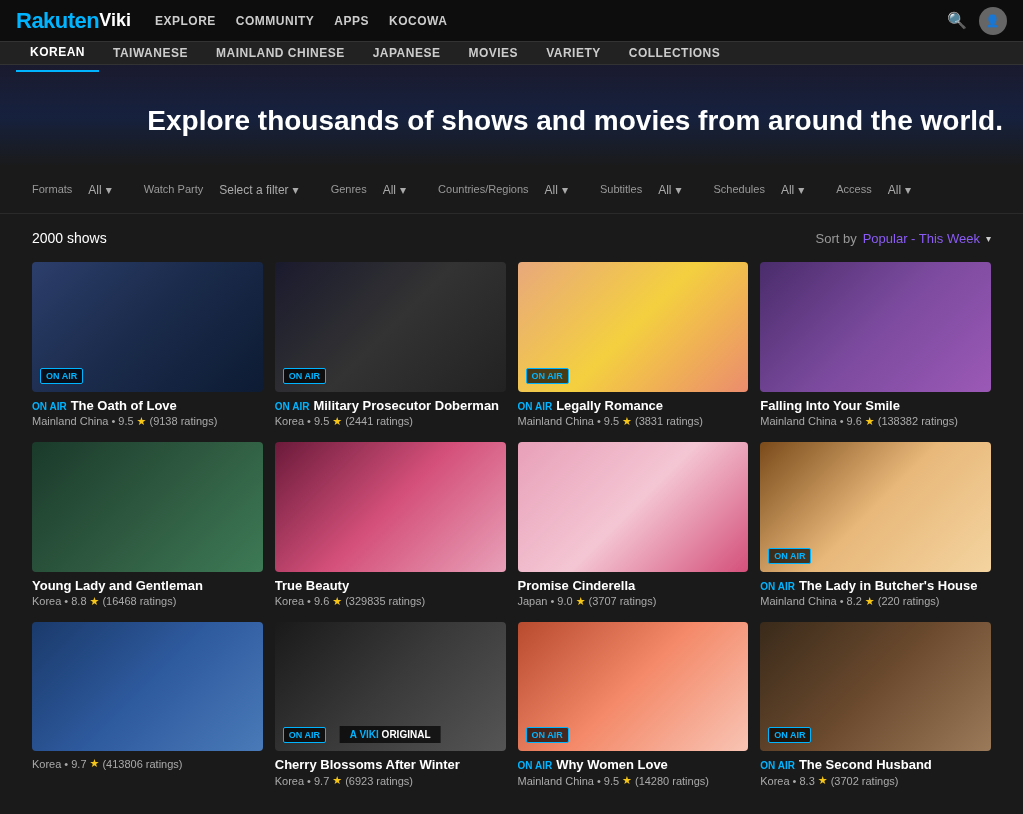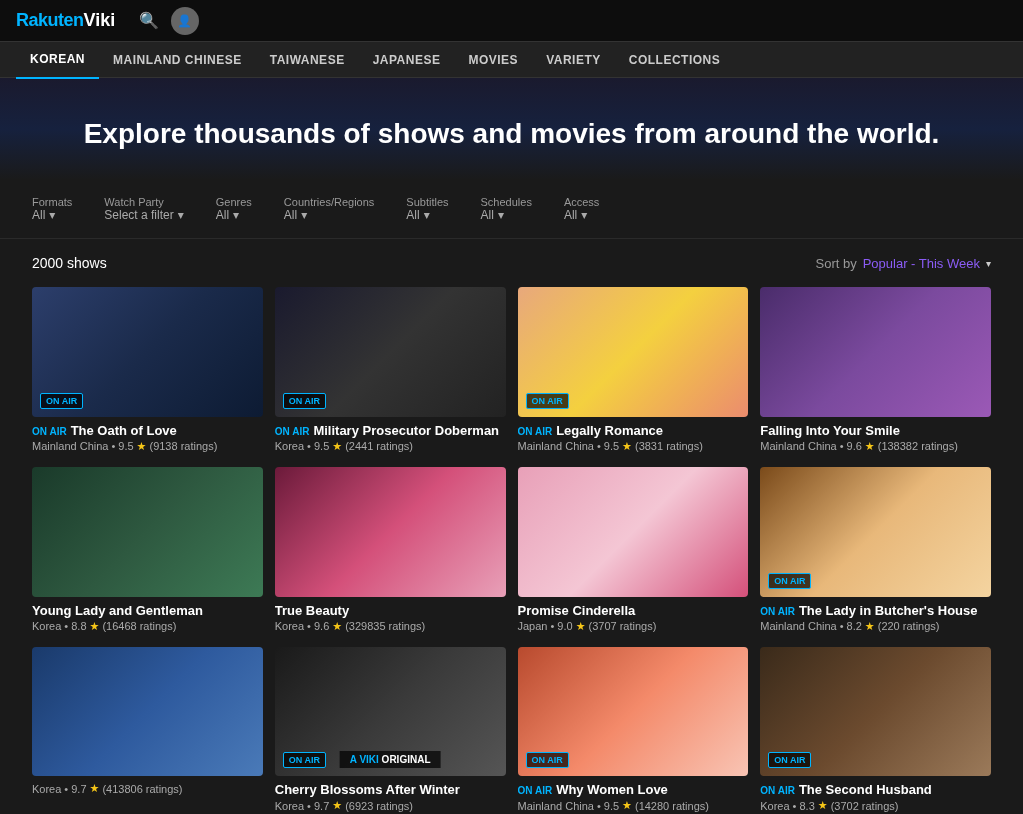--- a/index.html
+++ b/index.html
@@ -1,40 +1,40 @@
 <!DOCTYPE html>
 <html><head>
   <meta charset="utf-8">
   <style>
     * { margin: 0; padding: 0; box-sizing: border-box; }
     body { background: #1a1a1a; color: #fff; font-family: Arial, sans-serif; font-size: 13px; min-width: 1023px; }
 
     
     .top-nav { background: #0d0d0d; display: flex; align-items: center; padding: 0 16px; height: 42px; border-bottom: 1px solid #333; }
     .logo { display: flex; align-items: center; margin-right: 24px; }
-    .logo-text { color: #00b4ff; font-size: 18px; font-weight: bold; letter-spacing: -0.5px; text-align: right; }
+    .logo-text { color: #00b4ff; font-size: 22px; font-weight: bold; letter-spacing: -0.5px; text-align: right; }
     .logo-viki { color: #fff; font-size: 18px; font-weight: bold; }
     .nav-links { display: flex; gap: 20px; flex: 1; }
     .nav-link { color: #ccc; font-size: 12px; font-weight: 600; cursor: pointer; text-transform: uppercase; letter-spacing: 0.5px; }
     .nav-right { display: flex; align-items: center; gap: 12px; }
     .search-icon-btn { color: #ccc; cursor: pointer; font-size: 16px; }
     .avatar-btn { width: 28px; height: 28px; border-radius: 50%; background: #666; display: flex; align-items: center; justify-content: center; cursor: pointer; font-size: 12px; }
 
     
-    .sub-nav { background: #222; display: flex; align-items: center; padding: 0 16px; height: 36px; border-bottom: 1px solid #333; }
+    .sub-nav { background: #222; display: flex; align-items: center; padding: 0 16px; height: 23px; border-bottom: 1px solid #333; }
     .sub-nav-link { color: #ccc; font-size: 12px; font-weight: 600; cursor: pointer; text-transform: uppercase; padding: 0 14px; height: 38px; display: flex; align-items: center; letter-spacing: 0.5px; }
     .sub-nav-link.active { color: #fff; border-bottom: 2px solid #00b4ff; }
 
     
-    .hero { background: linear-gradient(180deg, #1a1a2e 0%, #16213e 50%, #1a1a1a 100%); text-align: center; padding: 40px 20px 30px; }
+    .hero { background: linear-gradient(180deg, #1a1a2e 0%, #16213e 50%, #1a1a1a 100%); text-align: right; padding: 40px 20px 30px; }
     .hero-title { font-size: 28px; font-weight: bold; color: #fff; }
 
     
     .filters { background: #1a1a1a; padding: 16px 32px; display: flex; gap: 32px; align-items: flex-end; border-bottom: 1px solid #2a2a2a; }
-    .filter-group { display: flex; flex-direction: column; gap: 0; }
+    .filter-group { display: flex; flex-direction: row; gap: 16px; }
     .filter-label { color: #999; font-size: 11px; }
     .filter-select { background: transparent; border: none; color: #fff; font-size: 13px; cursor: pointer; display: flex; align-items: center; gap: 4px; }
     .filter-select span { font-size: 12px; color: #aaa; }
 
     
     .content { padding: 16px 32px; }
     .content-header { display: flex; justify-content: space-between; align-items: center; margin-bottom: 16px; }
     .shows-count { color: #fff; font-size: 14px; }
     .sort-by { display: flex; align-items: center; gap: 6px; color: #ccc; font-size: 13px; cursor: pointer; }
     .sort-label { color: #999; }
@@ -70,30 +70,36 @@
     .thumb-12 { background: linear-gradient(135deg, #3a2a1a 0%, #6b4a2e 50%, #9b7a5a 100%); }
   </style>
 </head>
 <body>
 
 <nav class="top-nav">
   <div class="logo">
     <span class="logo-text">Rakuten </span>
     <span class="logo-viki">Viki</span>
   </div>
+  <div class="nav-links">
+    <a class="nav-link">EXPLORE</a>
+    <a class="nav-link">COMMUNITY</a>
+    <a class="nav-link">APPS</a>
+    <a class="nav-link">KOCOWA</a>
+  </div>
   <div class="nav-right">
     <div class="search-icon-btn">🔍</div>
     <div class="avatar-btn">👤</div>
   </div>
 </nav>
 
 <nav class="sub-nav">
   <a class="sub-nav-link active">KOREAN</a>
+  <a class="sub-nav-link">TAIWANESE</a>
   <a class="sub-nav-link">MAINLAND CHINESE</a>
-  <a class="sub-nav-link">TAIWANESE</a>
   <a class="sub-nav-link">JAPANESE</a>
   <a class="sub-nav-link">MOVIES</a>
   <a class="sub-nav-link">VARIETY</a>
   <a class="sub-nav-link">COLLECTIONS</a>
 </nav>
 
 <div class="hero">
   <h1 class="hero-title">Explore thousands of shows and movies from around the world.</h1>
 </div>
 

